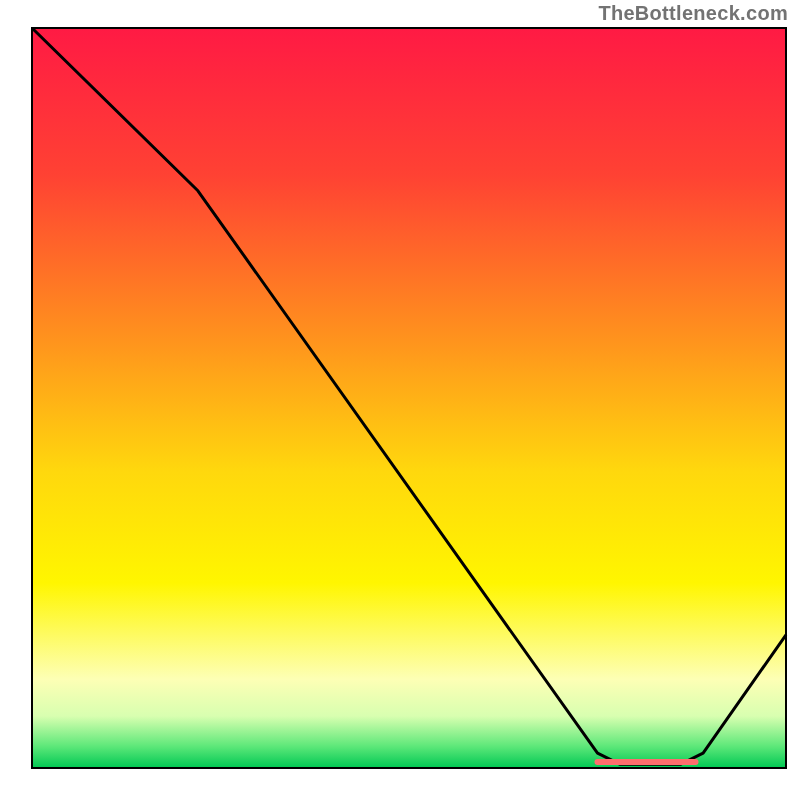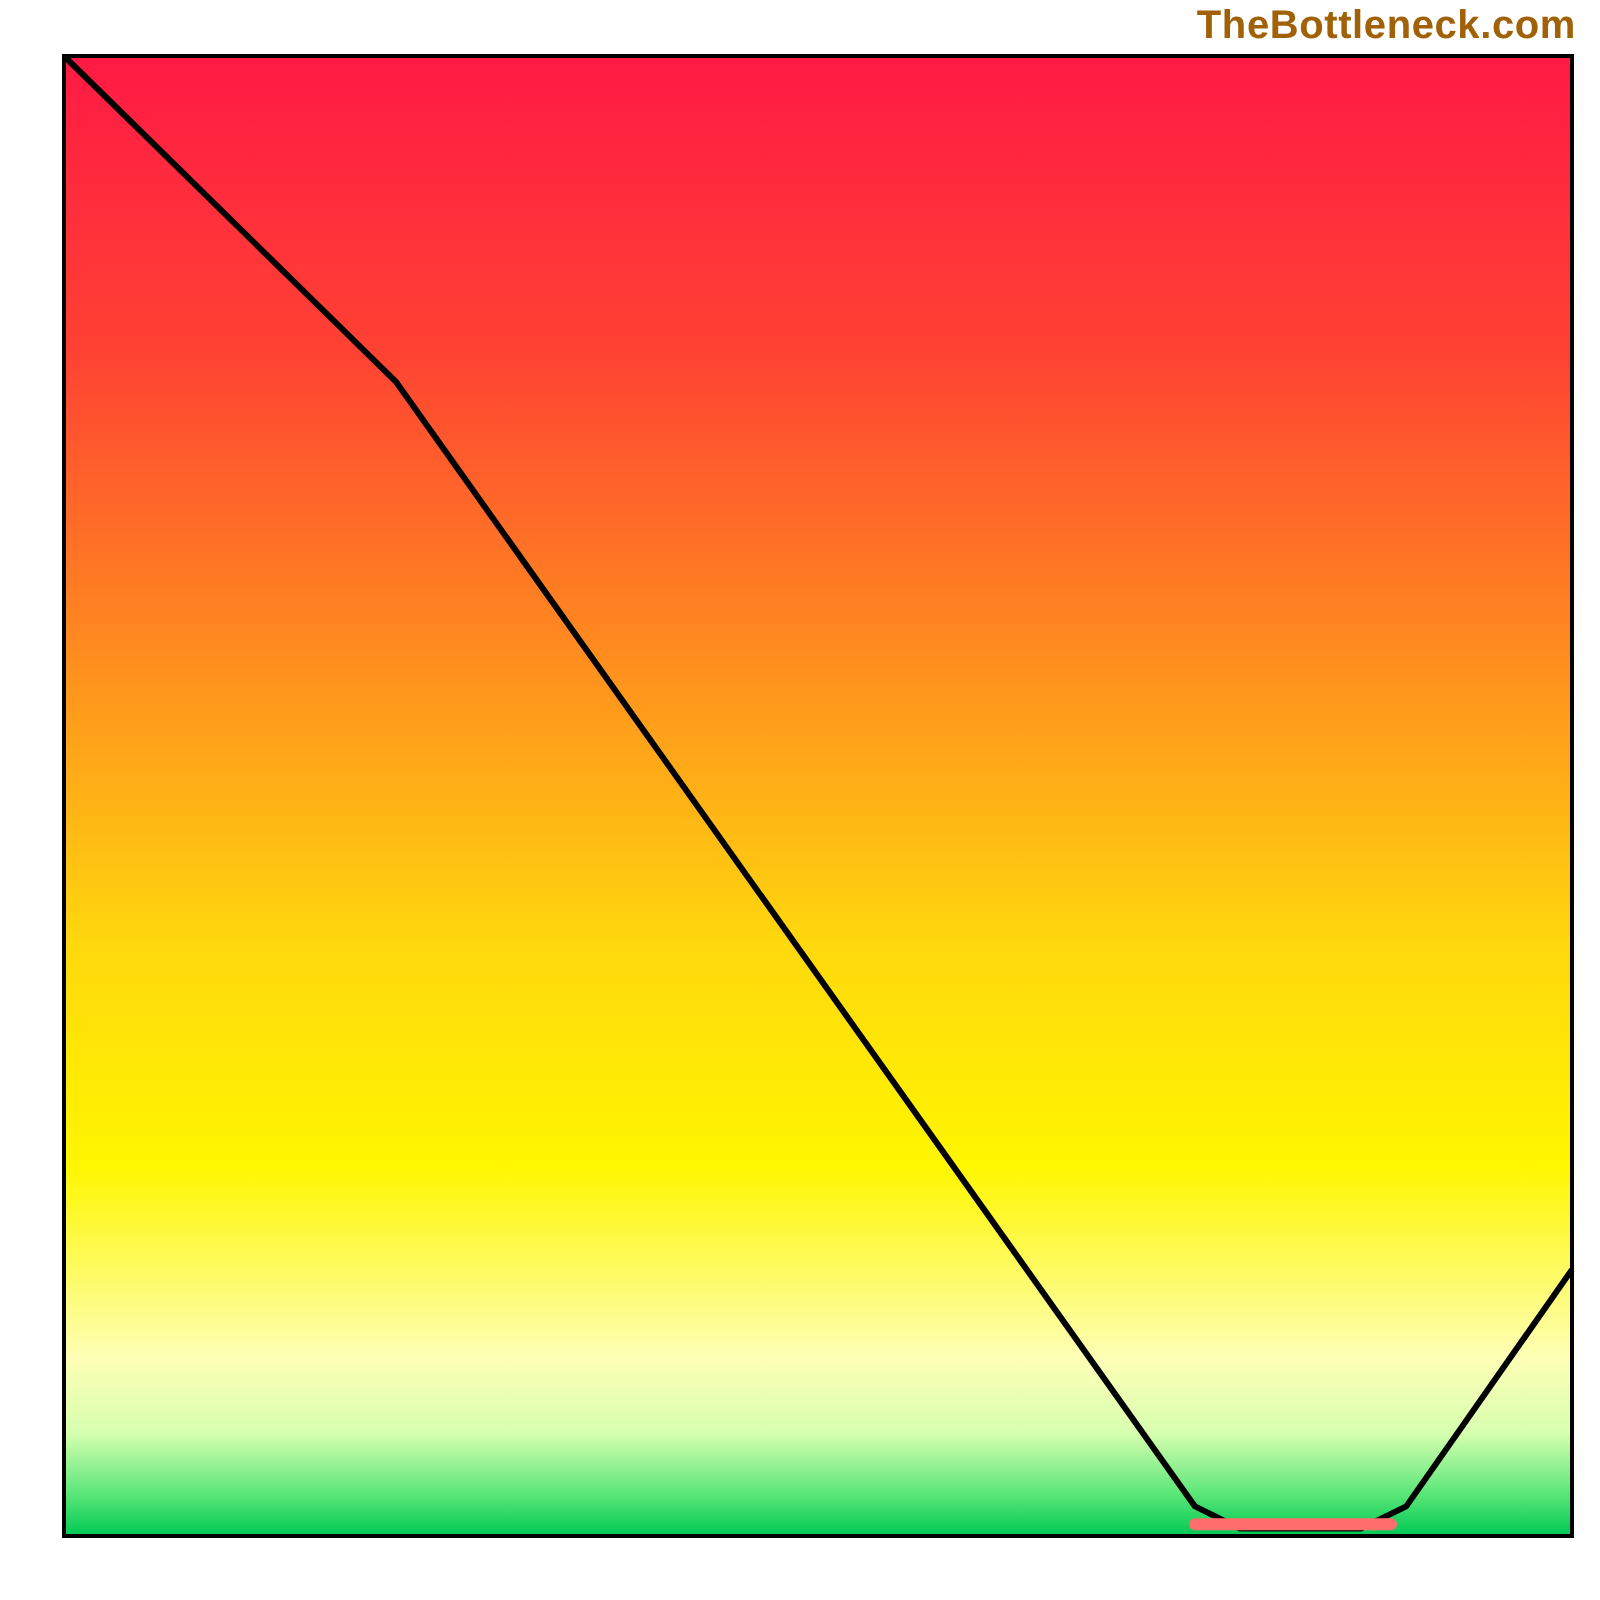--- a/index.html
+++ b/index.html
@@ -14,21 +14,21 @@
     position: relative;
     width: 800px;
     height: 800px;
   }
   .attrib {
     position: absolute;
     top: 2px;
     right: 12px;
     font-size: 20px;
     font-weight: bold;
-    color: #a16207;
+    color: #737373;
     letter-spacing: 0.3px;
   }
   svg {
     display: block;
   }
 </style>
 </head>
 <body>
 
 <div class="wrap">

